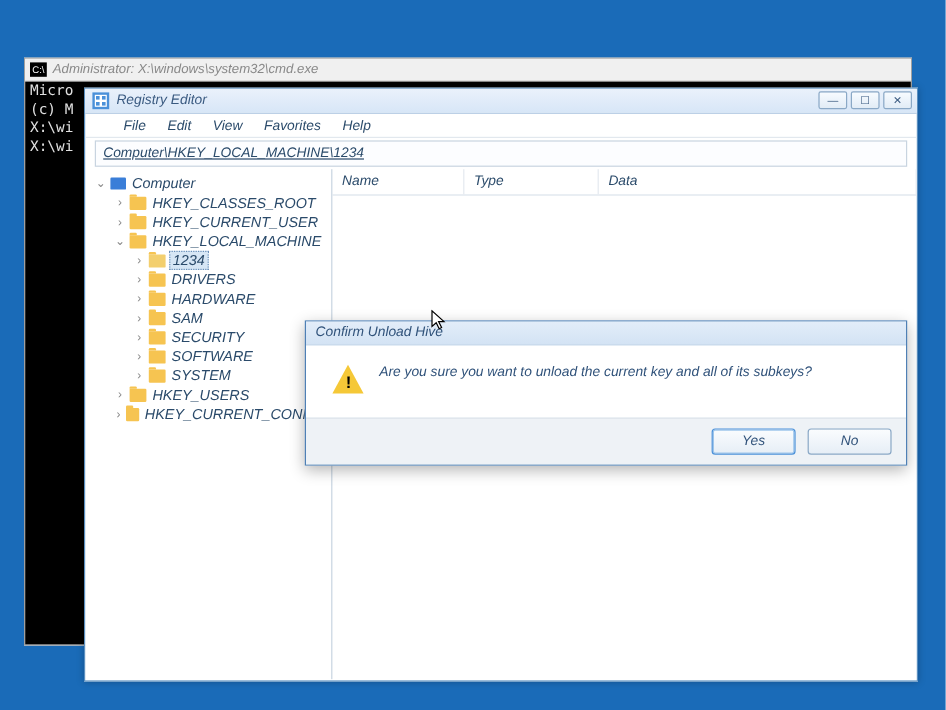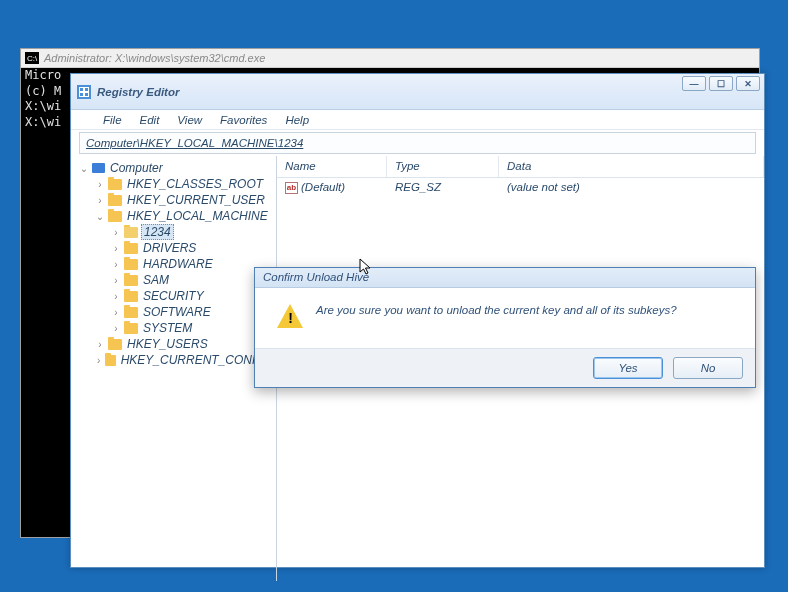--- a/index.html
+++ b/index.html
@@ -60,29 +60,28 @@
   position: absolute;
   top: 73px;
   left: 70px;
   width: 695px;
   height: 495px;
   border: 1px solid #5a8fc0;
   background: #fff;
   box-shadow: 0 0 6px rgba(0,0,0,.25);
 }
 .regedit-titlebar {
-  height: 36px;
+  height: 21px;
   background: linear-gradient(#eaf1fb,#d7e6f7);
   border-bottom: 1px solid #bcd0e6;
   display: flex;
   align-items: center;
   color: #3a5a80;
   font-size: 11.5px;
   position: relative;
-  font-weight: bold;
 }
 .regedit-title-icon {
   margin: 0 6px;
   width: 14px; height: 14px;
   background: #4a90d9;
   display: inline-block;
   position: relative;
 }
 .regedit-title-icon::after{
   content:"";position:absolute;inset:2px;background:#fff;
@@ -384,25 +383,20 @@
         <span class="folder-icon"></span>
         <span class="tree-label">HKEY_CURRENT_CONFIG</span>
       </div>
     </div>
     <div class="list-pane">
       <div class="list-header">
         <div class="col-name">Name</div>
         <div class="col-type">Type</div>
         <div class="col-data">Data</div>
       </div>
-      <div class="list-row">
-        <div class="col-name"><span class="val-icon">ab</span><span>(Default)</span></div>
-        <div class="col-type">REG_SZ</div>
-        <div class="col-data">(value not set)</div>
-      </div>
     </div>
   </div>
 </div>
 
 <div class="dialog">
   <div class="dialog-title">Confirm Unload Hive</div>
   <div class="dialog-body">
     <div class="warn-icon"></div>
     <div>Are you sure you want to unload the current key and all of its subkeys?</div>
   </div>

